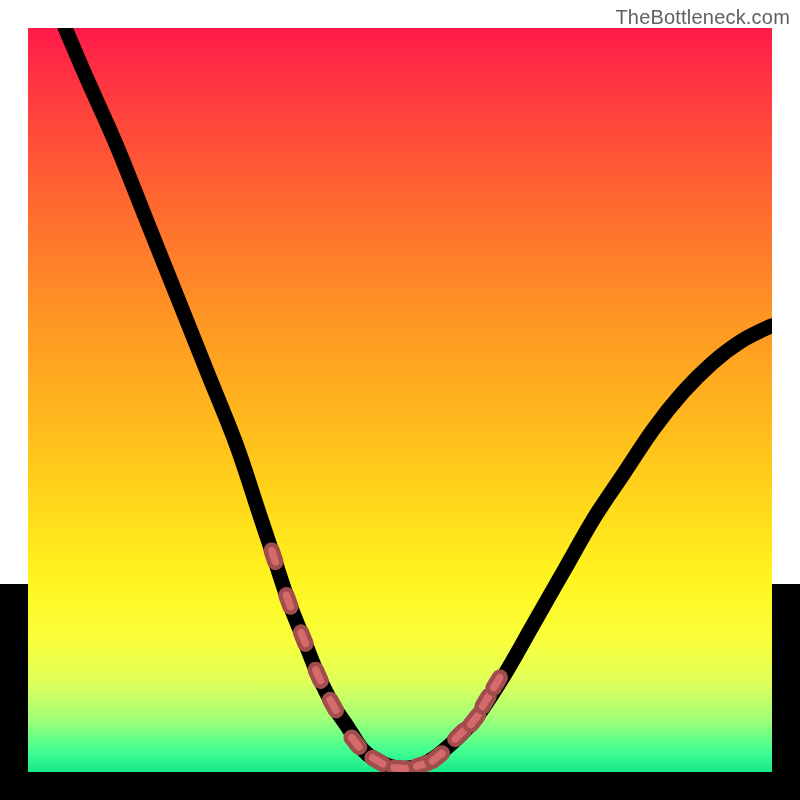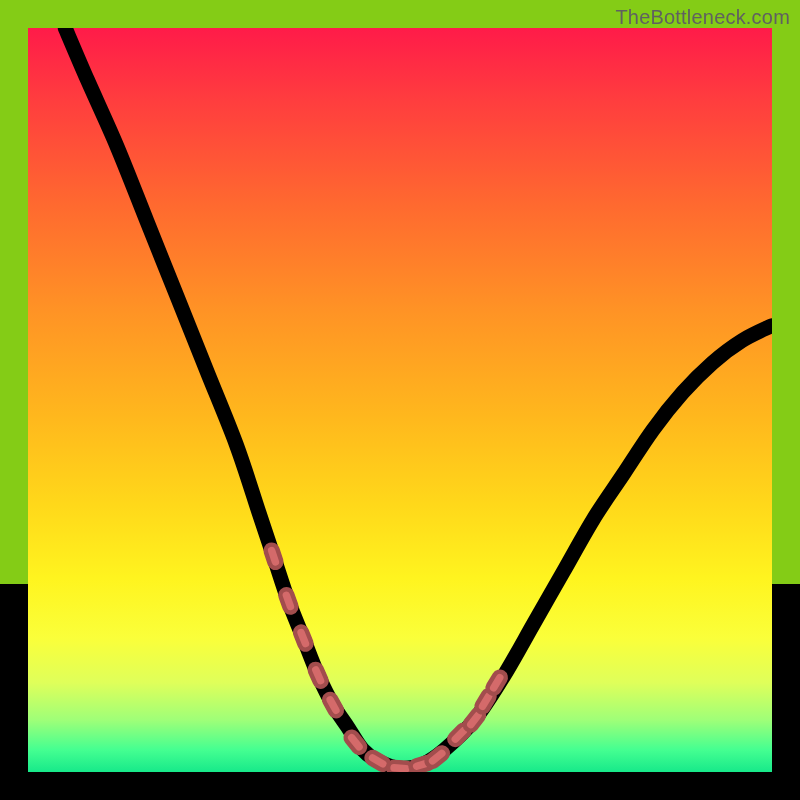--- a/index.html
+++ b/index.html
@@ -7,21 +7,21 @@
     width: 800px;
     height: 800px;
     overflow: hidden;
     background: #000;
     font-family: Arial, Helvetica, sans-serif;
   }
   .frame {
     position: relative;
     width: 800px;
     height: 584px;
-    background: #84cc16;
+    background: #ffffff;
   }
   .watermark {
     position: absolute;
     top: 6px;
     right: 10px;
     color: #606060;
     font-size: 20px;
     font-weight: 500;
     letter-spacing: 0.2px;
     z-index: 10;

